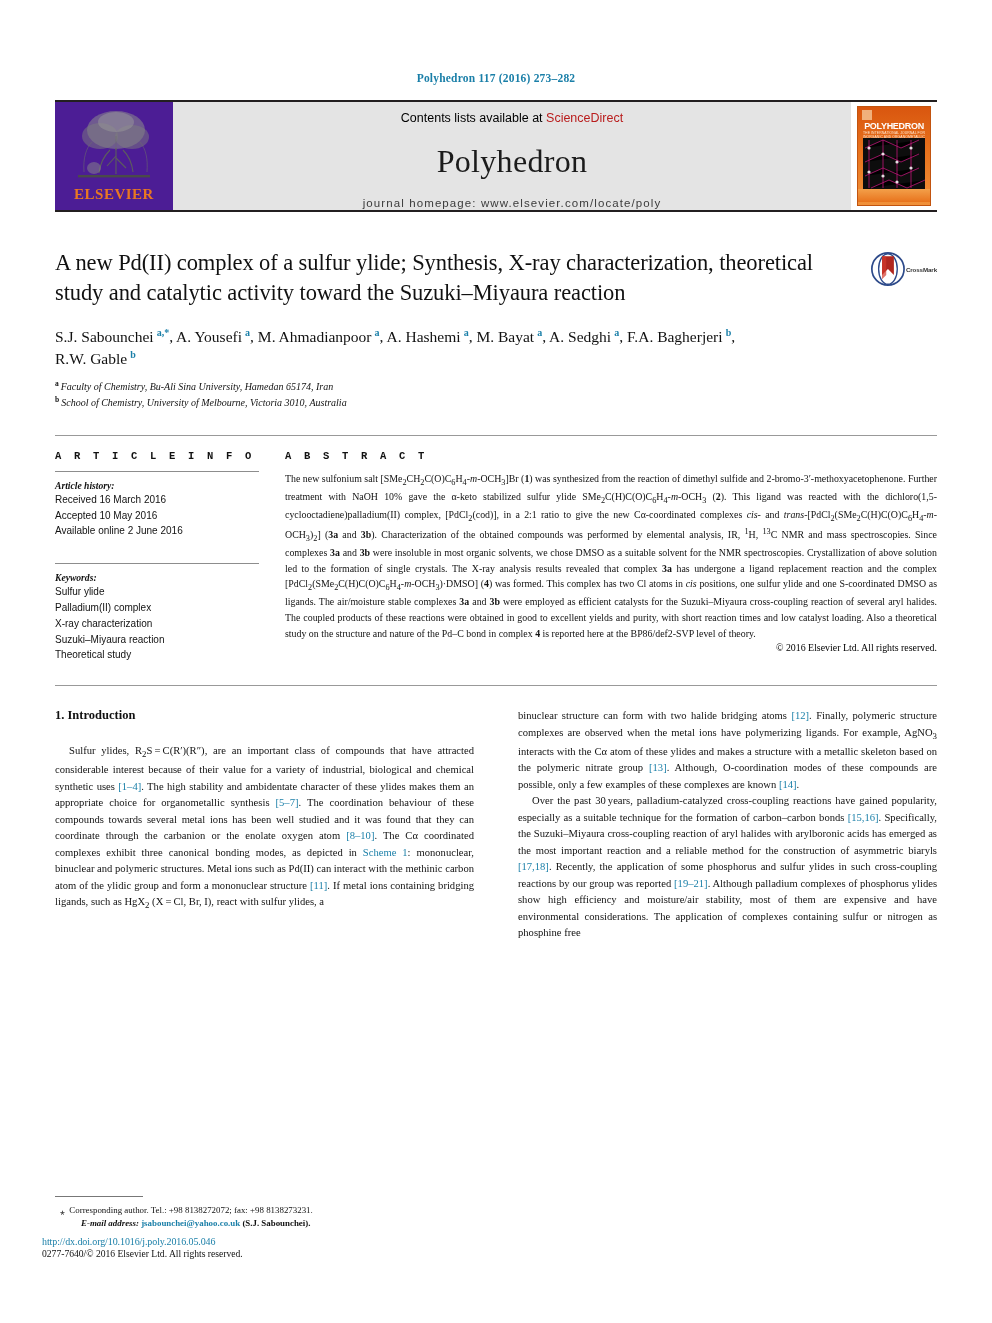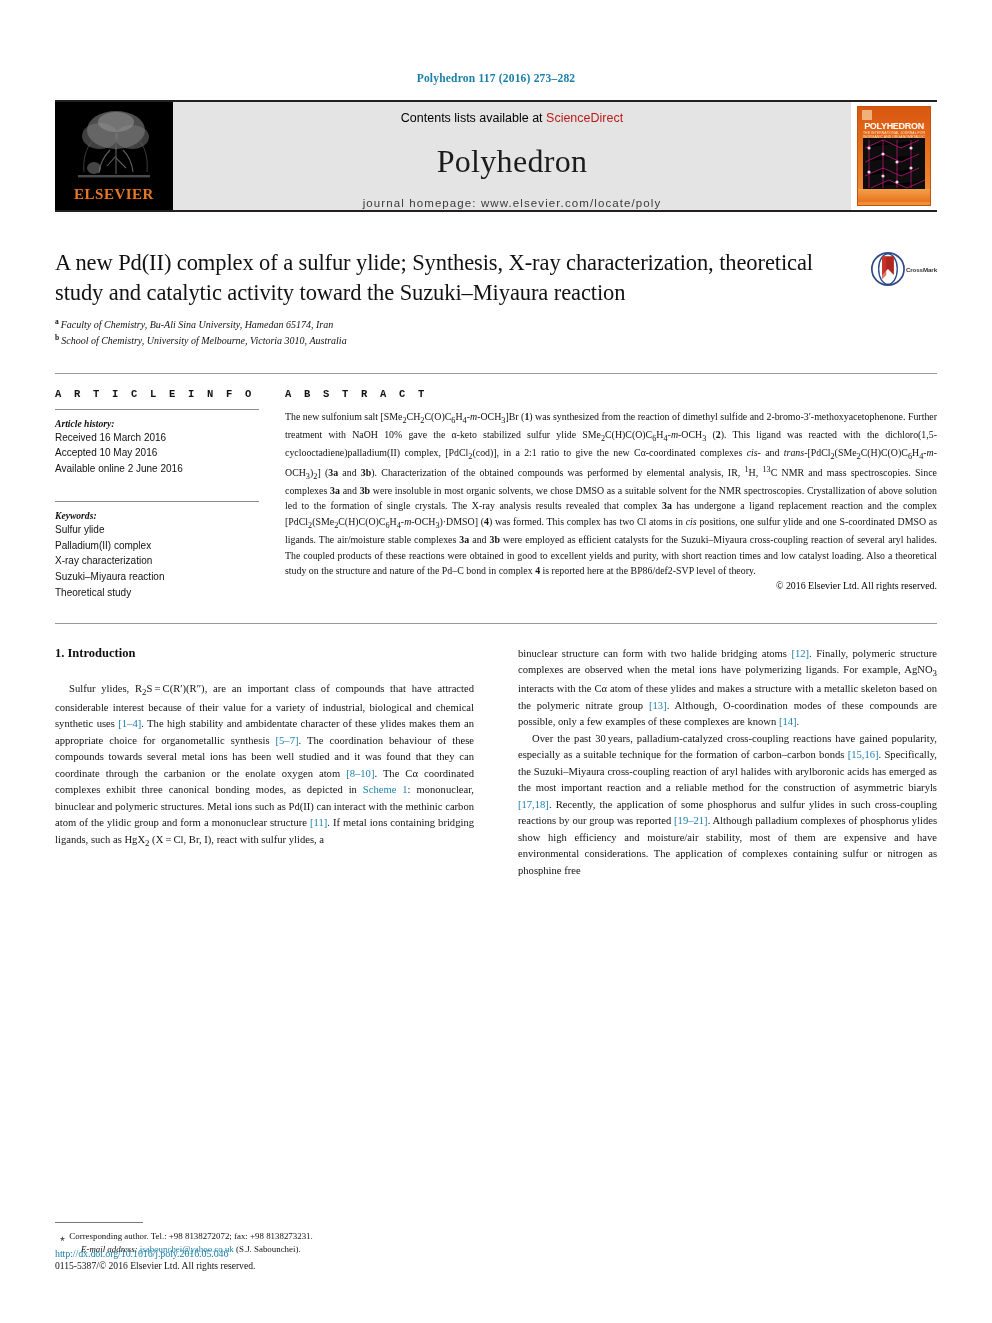--- a/index.html
+++ b/index.html
@@ -31,21 +31,21 @@
     height:108px;
     display:flex;
     align-items:stretch;
     background:#fff;
   }
   .elsevier-box {
     width:118px; flex:0 0 118px;
     display:flex; flex-direction:column;
     align-items:center; justify-content:flex-start;
     padding-top:4px;
-    background:#000000;
+    background:#4c1d95;
   }
   .tree-svg { display:block; }
   .elsevier-word {
     color:#e87722;
     font-family:"Liberation Serif", serif;
     font-size:15px;
     font-weight:bold;
     letter-spacing:.5px;
     line-height:1;
     margin-top:1px;
@@ -236,40 +236,39 @@
   .para.noindent { text-indent:0; }
   a.ref, .ref {
     color:#1a7fa8;
     text-decoration:none;
   }
 
   
   .footnote-area {
     position:absolute;
     left:55px;
-    top:1222px;
+    top:1196px;
     width:418px;
   }
   .fn-rule { border-top:1px solid #777; width:88px; margin-bottom:7px; }
   .fn-line {
     font-size:8.9px;
     line-height:1.5;
     color:#111;
     font-family:"Liberation Serif", serif;
     padding-left:14px;
     text-indent:-9px;
   }
   .fn-line i { font-style:italic; }
   .fn-email { color:#1a7fa8; }
   .doi-block {
     position:absolute;
-    left:55px;
+    left:42px;
     top:1236px;
     width:430px;
-    margin-top:12px;
   }
   .doi {
     font-size:10px;
     color:#1a7fa8;
     font-family:"Liberation Serif", serif;
     letter-spacing:-.1px;
   }
   .issn {
     font-size:9.6px;
     color:#111;
@@ -361,20 +360,23 @@
       <svg class="cm-logo" viewBox="0 0 40 40">
         <circle cx="20" cy="20" r="19" fill="#ffffff" stroke="#2d4a8a" stroke-width="2"></circle>
         <ellipse cx="20" cy="20" rx="11" ry="18" fill="none" stroke="#2d4a8a" stroke-width="1.6"></ellipse>
         <path d="M13 5 h14 v22 l-7 -7 l-7 7 z" fill="#b0271f"></path>
         <path d="M13 5 h5 v22 l-5 5 z" fill="#d1392c" opacity=".7"></path>
       </svg>
       <div class="cm-text">CrossMark</div>
     </div>
   </div>
 
+  <div class="authors">
+    S.J. Sabounchei <sup>a,*</sup>, A. Yousefi <sup>a</sup>, M. Ahmadianpoor <sup>a</sup>, A. Hashemi <sup>a</sup>, M. Bayat <sup>a</sup>, A. Sedghi <sup>a</sup>, F.A. Bagherjeri <sup>b</sup>,<br>R.W. Gable <sup>b</sup>
+  </div>
 
   <div class="affils">
     <div><sup>a</sup> <span>Faculty of Chemistry, Bu-Ali Sina University, Hamedan 65174, Iran</span></div>
     <div><sup>b</sup> <span>School of Chemistry, University of Melbourne, Victoria 3010, Australia</span></div>
   </div>
 
   <div class="rule-top"></div>
 
   <div class="info-abstract">
 
@@ -425,25 +427,25 @@
         Over the past 30 years, palladium-catalyzed cross-coupling reactions have gained popularity, especially as a suitable technique for the formation of carbon–carbon bonds <span class="ref">[15,16]</span>. Specifically, the Suzuki–Miyaura cross-coupling reaction of aryl halides with arylboronic acids has emerged as the most important reaction and a reliable method for the construction of asymmetric biaryls <span class="ref">[17,18]</span>. Recently, the application of some phosphorus and sulfur ylides in such cross-coupling reactions by our group was reported <span class="ref">[19–21]</span>. Although palladium complexes of phosphorus ylides show high efficiency and moisture/air stability, most of them are expensive and have environmental considerations. The application of complexes containing sulfur or nitrogen as phosphine free
       </p>
     </div>
   </div>
 
   <div class="footnote-area">
     <div class="fn-rule"></div>
     <div class="fn-line">
       ⁎&nbsp; <span>Corresponding author. Tel.: +98 8138272072; fax: +98 8138273231.</span>
     </div>
-    <div class="fn-line" style="padding-left:26px;text-indent:0;">
+    <div class="fn-line" style="padding-left:26px;text-indent:0;font-weight:bold;">
       <i>E-mail address:</i>
       <span class="fn-email">jsabounchei@yahoo.co.uk</span>
       <span>(S.J. Sabounchei).</span>
     </div>
   </div>
 
   <div class="doi-block">
     <div class="doi">http://dx.doi.org/10.1016/j.poly.2016.05.046</div>
-    <div class="issn">0115-5387/© 2016 Elsevier Ltd. All rights reserved.</div>
+    <div class="issn">0277-7640/© 2016 Elsevier Ltd. All rights reserved.</div>
   </div>
 
 </div>
 
 </body></html>

